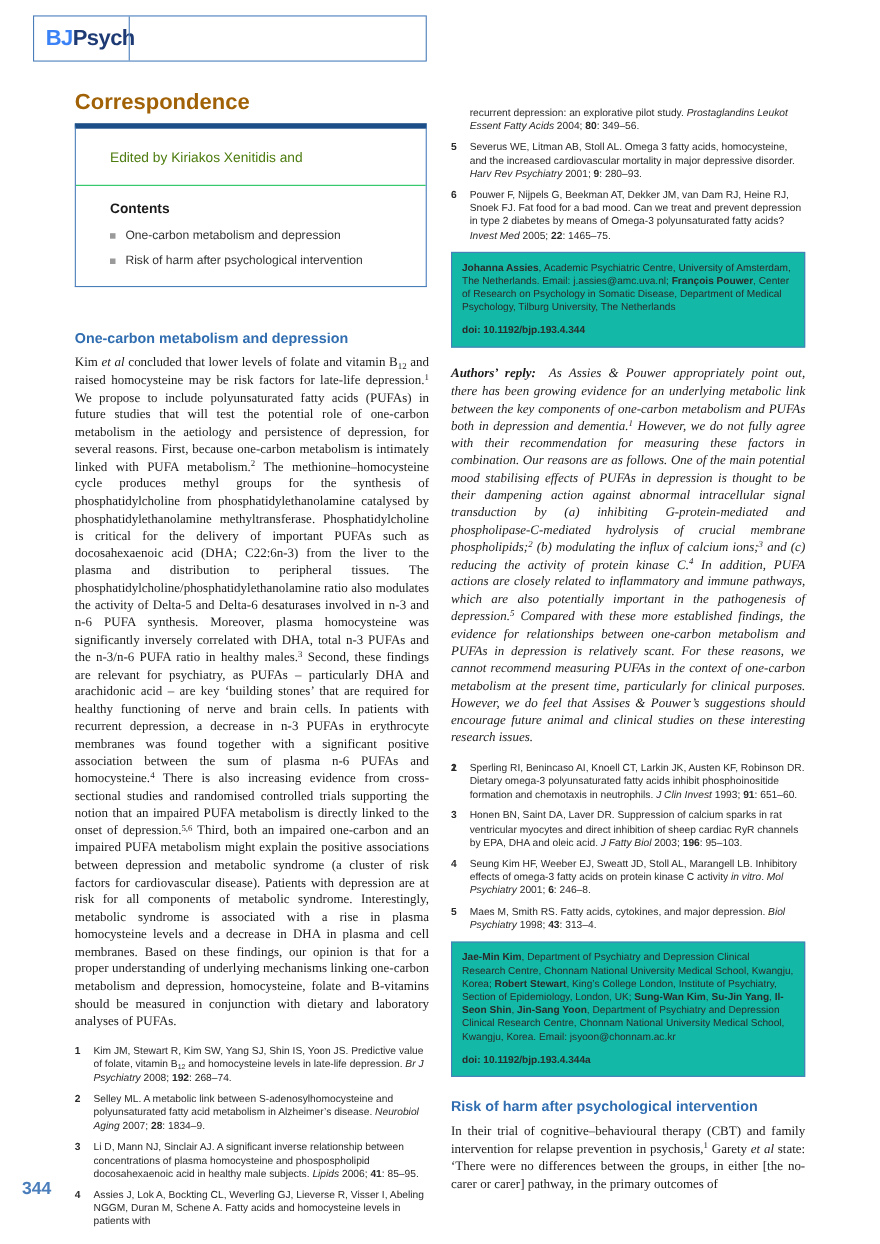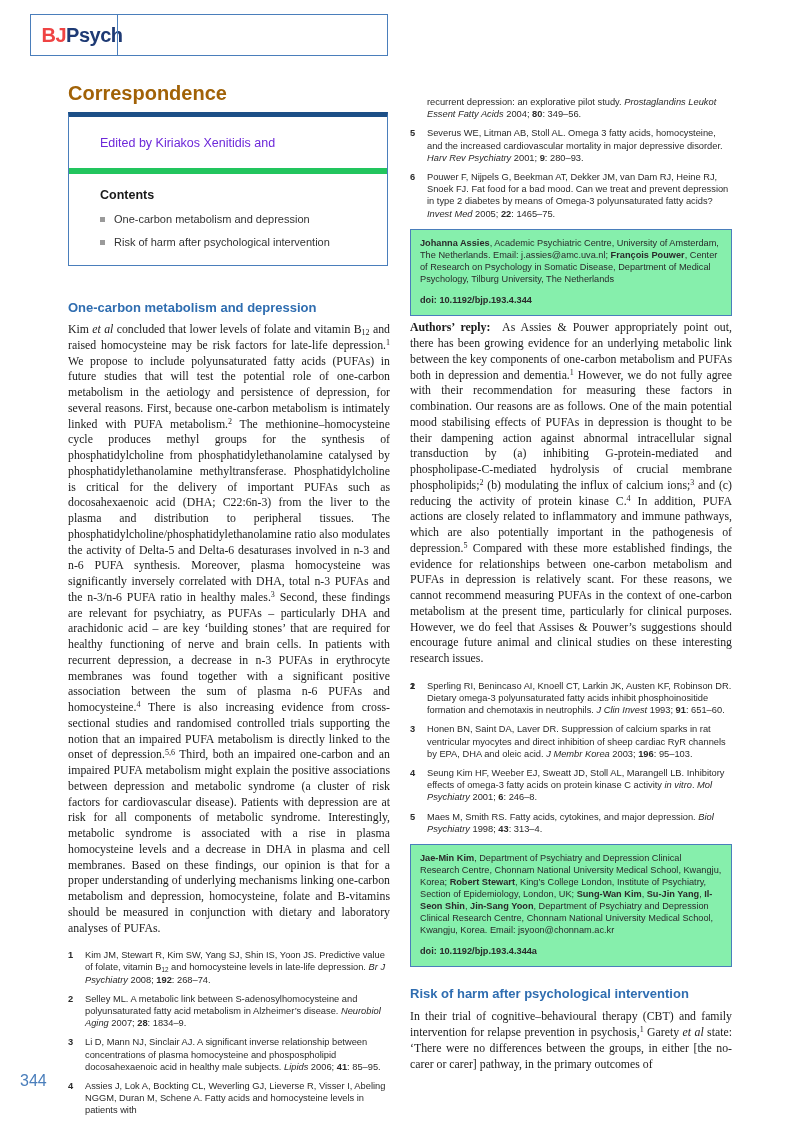--- a/index.html
+++ b/index.html
@@ -8,60 +8,60 @@
     font-family:"Liberation Sans","DejaVu Sans",sans-serif;color:#1a1a1a;
     -webkit-font-smoothing:antialiased;
   }
   
   .masthead{
     position:absolute;left:30px;top:14px;width:358px;height:42px;
     border:1px solid #4a7ebb;display:flex;align-items:stretch;box-sizing:border-box;background:#fff;
   }
   .logo{width:86px;display:flex;align-items:center;justify-content:center;
     font-size:20px;font-weight:bold;letter-spacing:-0.5px;}
-  .logo .bj{color:#ef4444;padding-left:16px;}
+  .logo .bj{color:#3b82f6;padding-left:16px;}
   .logo .psych{color:#1e3a74;}
   .mast-divider{width:1px;background:#4a7ebb;}
   .mast-text{flex:1;display:flex;flex-direction:column;justify-content:center;
     padding-left:9px;color:#4a7ebb;font-size:10.5px;line-height:14px;}
   
   .corr-title{position:absolute;left:68px;top:82px;font-size:20px;font-weight:bold;color:#a16207;}
   .contents-box{
     position:absolute;left:68px;top:112px;width:320px;box-sizing:border-box;
     border:1px solid #4a7ebb;border-top:5px solid #1c4f87;background:#fff;
   }
-  .editors{padding:18px 12px 17px 31px;color:#6d28d9;font-size:12.5px;line-height:16px;
-    border-bottom:6px solid #22c55e;}
+  .editors{padding:18px 12px 17px 31px;color:#4d7c0f;font-size:12.5px;line-height:16px;
+    border-bottom:1px solid #22c55e;}
   .contents{padding:14px 12px 17px 31px;}
   .contents-label{font-weight:bold;font-size:12.5px;color:#1a1a1a;}
   .contents-item{display:flex;align-items:baseline;gap:9px;font-size:11px;color:#333;margin-top:11px;}
   .bullet{width:5px;height:5px;background:#9a9a9a;flex:none;align-self:center;}
   
   .col-left{position:absolute;left:68px;top:300px;width:322px;}
   .col-right{position:absolute;left:410px;top:96px;width:322px;}
   .section-heading{color:#2f6db0;font-weight:bold;font-size:13px;margin-bottom:7px;}
   .body-text{
     font-family:"Liberation Serif","DejaVu Serif",serif;font-size:11.8px;line-height:15.75px;
     text-align:justify;color:#1a1a1a;
   }
   sup{font-size:68%;line-height:0;vertical-align:baseline;position:relative;top:-0.45em;}
   sub{font-size:68%;line-height:0;vertical-align:baseline;position:relative;top:0.25em;}
   .refs{margin-top:13px;}
   .ref{position:relative;padding-left:17px;margin-bottom:7px;font-size:9.3px;line-height:12.2px;color:#2a2a2a;}
   .ref-num{position:absolute;left:0;font-weight:bold;}
   .ref-cont{padding-left:17px;margin-bottom:7px;font-size:9.3px;line-height:12.2px;color:#2a2a2a;}
   .author-box{
     border:1px solid #4a7ebb;padding:8px 9px;font-size:9.2px;line-height:11.9px;color:#2a2a2a;
-    margin-top:9px;background:#86efac;
+    margin-top:9px;background:#14b8a6;
   }
   .doi{font-weight:bold;margin-top:10px;}
-  .reply-body{margin-top:4px;}
+  .reply-body{margin-top:16px;font-style:italic;}
   .heading2{margin-top:19px;}
   .para2{margin-top:8px;}
-  .page-number{position:absolute;left:20px;top:1072px;font-size:16px;color:#4a7ebb;}
+  .page-number{position:absolute;left:20px;top:1072px;font-size:16px;color:#4a7ebb;font-weight:bold;}
 </style>
 </head>
 <body>
 
 <div class="masthead">
   <div class="logo">
     <span class="bj">BJ</span>
       <span class="psych">Psych</span>
   </div>
   <div class="mast-divider"></div>
@@ -134,21 +134,21 @@
   <div class="refs">
     <div class="ref">
       <span class="ref-num">1</span>
     </div>
     <div class="ref">
       <span class="ref-num">2</span>
       <span>Sperling RI, Benincaso AI, Knoell CT, Larkin JK, Austen KF, Robinson DR. Dietary omega-3 polyunsaturated fatty acids inhibit phosphoinositide formation and chemotaxis in neutrophils. <i>J Clin Invest</i> 1993; <b>91</b>: 651–60.</span>
     </div>
     <div class="ref">
       <span class="ref-num">3</span>
-      <span>Honen BN, Saint DA, Laver DR. Suppression of calcium sparks in rat ventricular myocytes and direct inhibition of sheep cardiac RyR channels by EPA, DHA and oleic acid. <i>J Membr Korea</i> 2003; <b>196</b>: 95–103.</span>
+      <span>Honen BN, Saint DA, Laver DR. Suppression of calcium sparks in rat ventricular myocytes and direct inhibition of sheep cardiac RyR channels by EPA, DHA and oleic acid. <i>J Fatty Biol</i> 2003; <b>196</b>: 95–103.</span>
     </div>
     <div class="ref">
       <span class="ref-num">4</span>
       <span>Seung Kim HF, Weeber EJ, Sweatt JD, Stoll AL, Marangell LB. Inhibitory effects of omega-3 fatty acids on protein kinase C activity <i>in vitro</i>. <i>Mol Psychiatry</i> 2001; <b>6</b>: 246–8.</span>
     </div>
     <div class="ref">
       <span class="ref-num">5</span>
       <span>Maes M, Smith RS. Fatty acids, cytokines, and major depression. <i>Biol Psychiatry</i> 1998; <b>43</b>: 313–4.</span>
     </div>
   </div>

